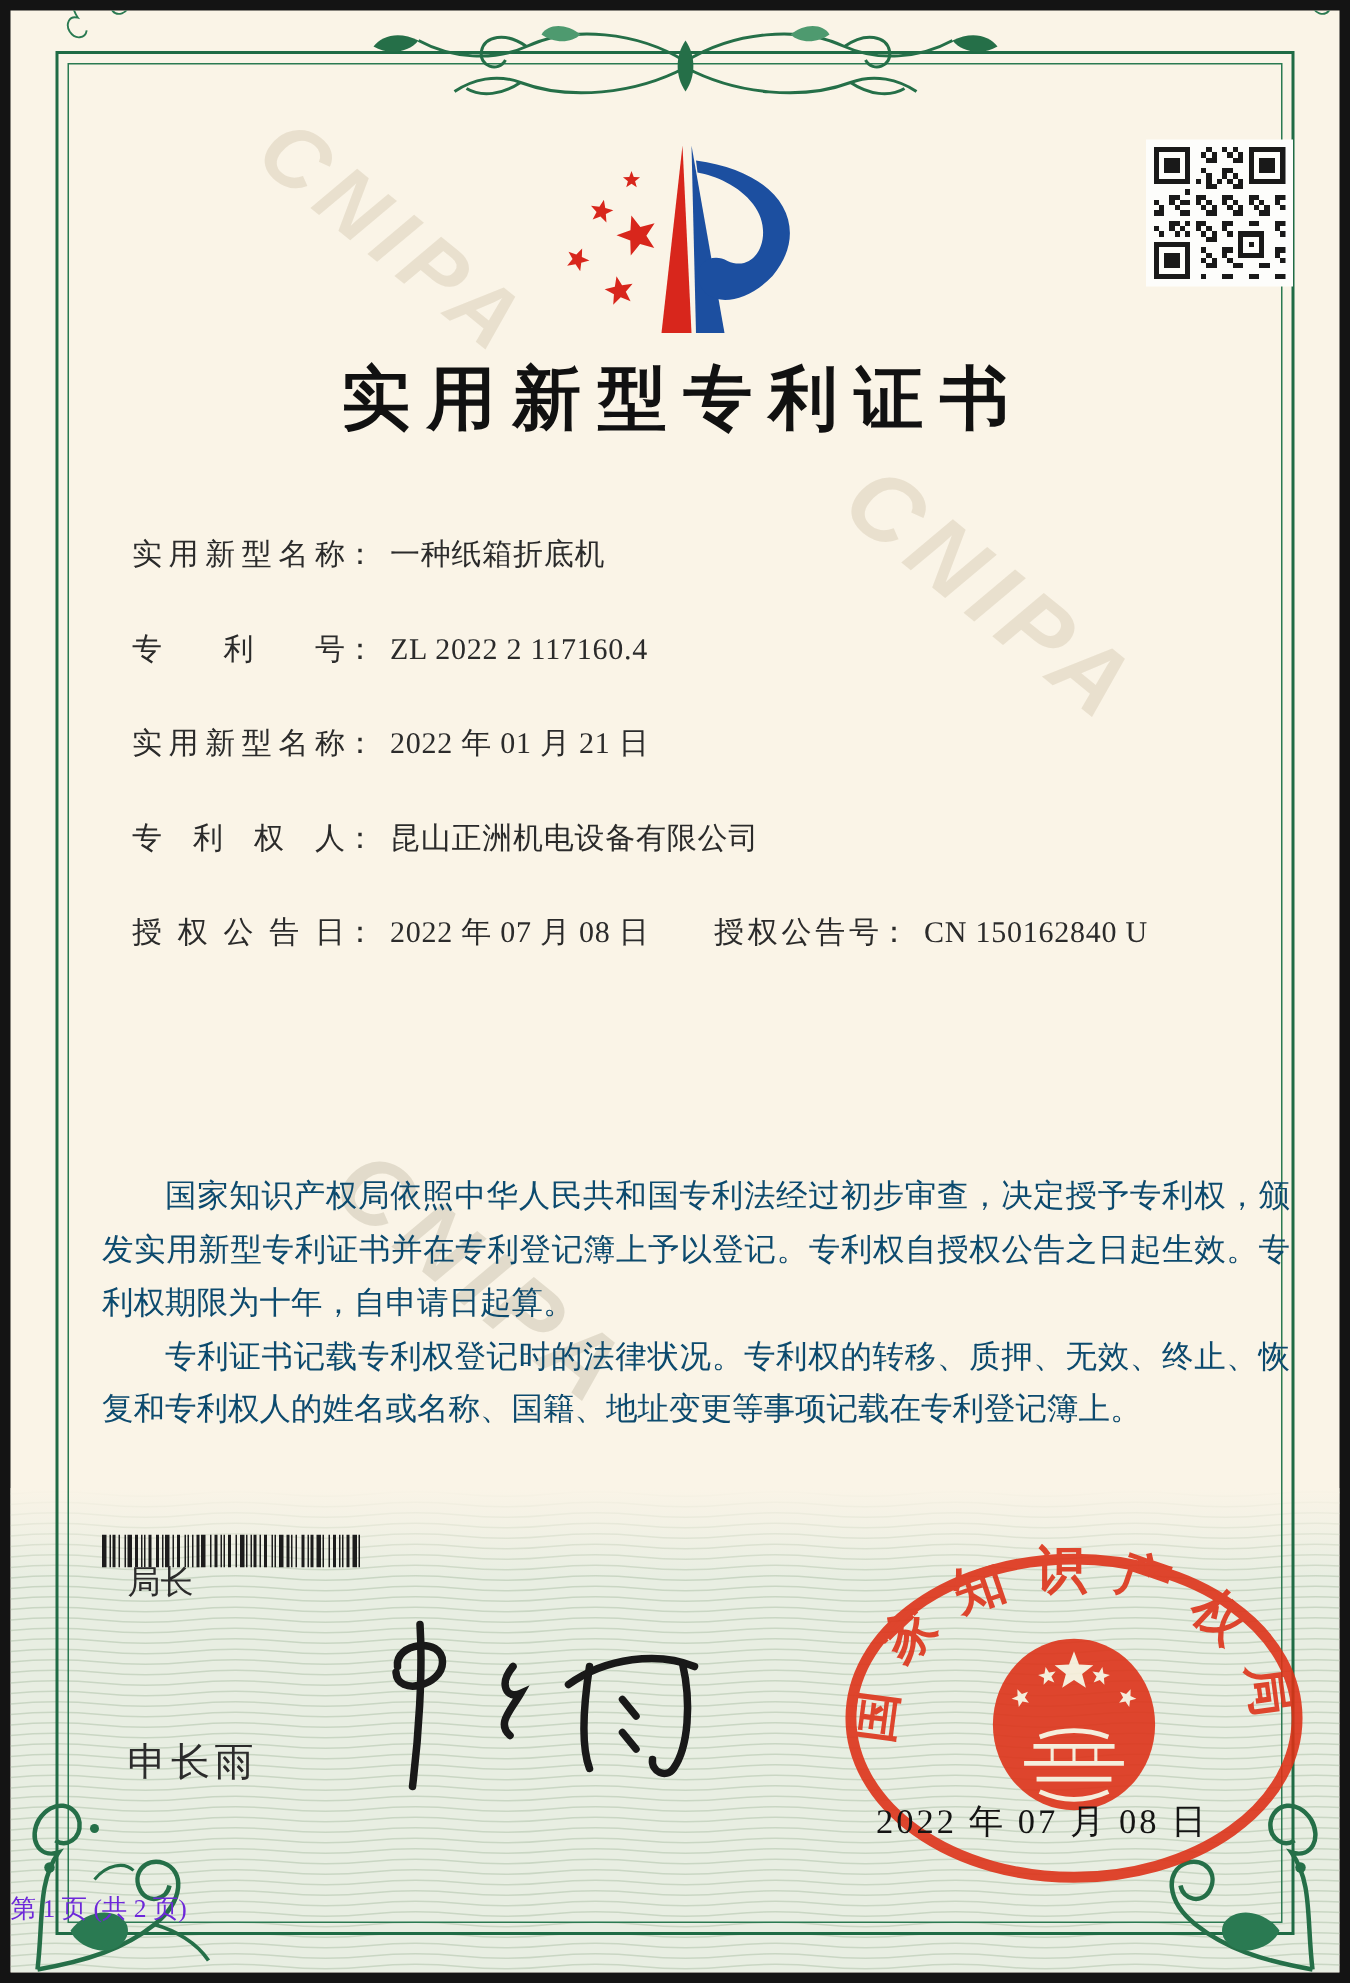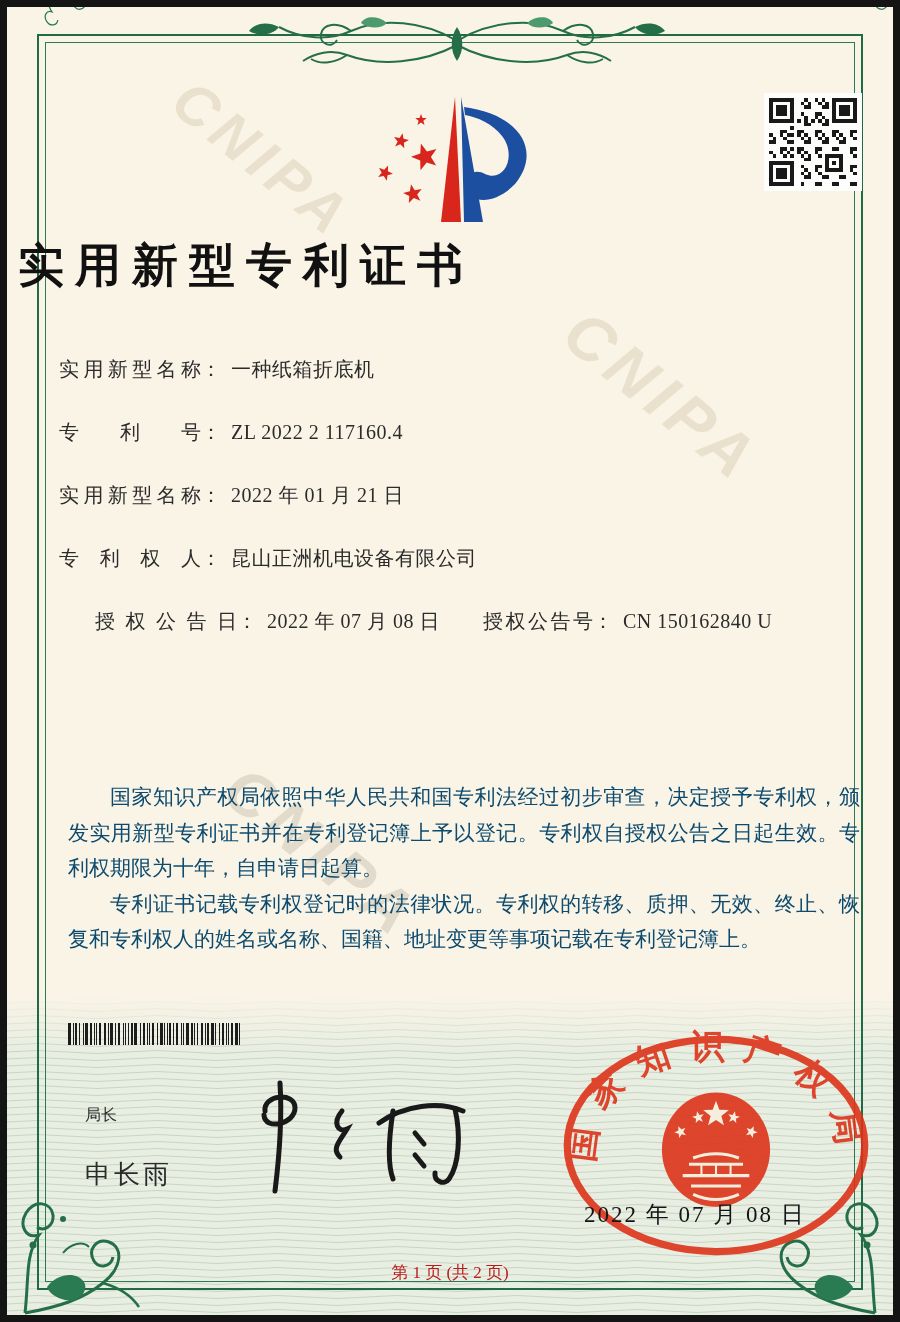--- a/index.html
+++ b/index.html
@@ -30,47 +30,47 @@
   .fl-bl{left:6px; top:1168px;}
   .fl-br{right:6px; top:1168px; transform:scaleX(-1);}
   .fl-tl{left:34px; top:30px; transform:scaleY(-1) scale(0.42); transform-origin:top left;}
   .fl-tr{right:34px; top:30px; transform:scale(-0.42,-0.42); transform-origin:top right;}
   
   .cert-no{position:absolute; left:68px; top:96px; font-size:21px; letter-spacing:1px; z-index:5;}
   .logo{position:absolute; left:358px; top:84px; z-index:5;}
   .qr{position:absolute; left:757px; top:86px; width:98px; height:98px; background:#fdfdfb;
      padding:5px; box-sizing:border-box; z-index:5;}
   .qr svg{display:block; width:100%; height:100%;}
-  .title{position:absolute; left:0; width:100%; top:228px; text-align:left;
+  .title{position:absolute; left:0; width:100%; top:228px; text-align:center;
     font-size:46px; font-weight:bold; letter-spacing:11px; padding-left:11px;
     box-sizing:border-box; color:#111; z-index:5;}
   
-  .rows{position:absolute; left:52px; top:349px; width:790px; z-index:5;}
+  .rows{position:absolute; left:81px; top:349px; width:790px; z-index:5;}
   .row{height:63px; font-size:20px; white-space:nowrap;}
   .row-label{display:inline-block; width:142px; text-align:justify; text-align-last:justify; vertical-align:top;}
   .row-colon{display:inline-block; margin:0 10px 0 0;}
   .row-value{letter-spacing:0.5px;}
-  .grant-row{position:relative; height:63px; font-size:20px; white-space:nowrap;margin-left:36px;}
+  .grant-row{position:relative; height:63px; font-size:20px; white-space:nowrap;}
   .grant-2{position:absolute; left:388px; top:0;}
   
   .paras{position:absolute; left:61px; top:773px; width:792px; z-index:5;}
   .paras p{margin:0; font-size:21px; line-height:35.5px; text-indent:2em; text-align:justify; color:#0c4a6e;}
   
   .barcode{position:absolute; left:61px; top:1016px; z-index:6;}
   
-  .director-title{position:absolute; left:78px; top:1098px; font-size:16px; z-index:6;}
+  .director-title{position:absolute; left:78px; top:1033px; font-size:22px; z-index:6;}
   .director-name{position:absolute; left:78px; top:1150px; font-size:26px; letter-spacing:3px; z-index:6;}
   .signature{position:absolute; left:212px; top:1068px; z-index:7;}
   
   .seal{position:absolute; left:553px; top:1022px; width:312px; z-index:8; opacity:0.95;}
   .seal-date{position:absolute; left:577px; top:1192px; font-size:23px; letter-spacing:2px;
     color:#141414; z-index:9; white-space:nowrap;}
   
-  .footer{position:absolute; left:0; width:100%; top:1254px; text-align:center;
-    font-size:17px; color:#b91c1c; z-index:6;}
+  .footer{position:absolute; left:0; width:100%; top:1254px; 
+    font-size:17px; color:#6d28d9; z-index:6;}
 </style>
 </head>
 <body>
 
 <div class="cert">
 
   <div class="wave-zone">
     <svg id="wave-svg" width="886" height="323">
       <rect x="0" y="0" width="886" height="323" fill="#e8eee2"></rect>
       <g id="wave-lines" stroke="#c9d6c3" stroke-width="1" fill="none">

